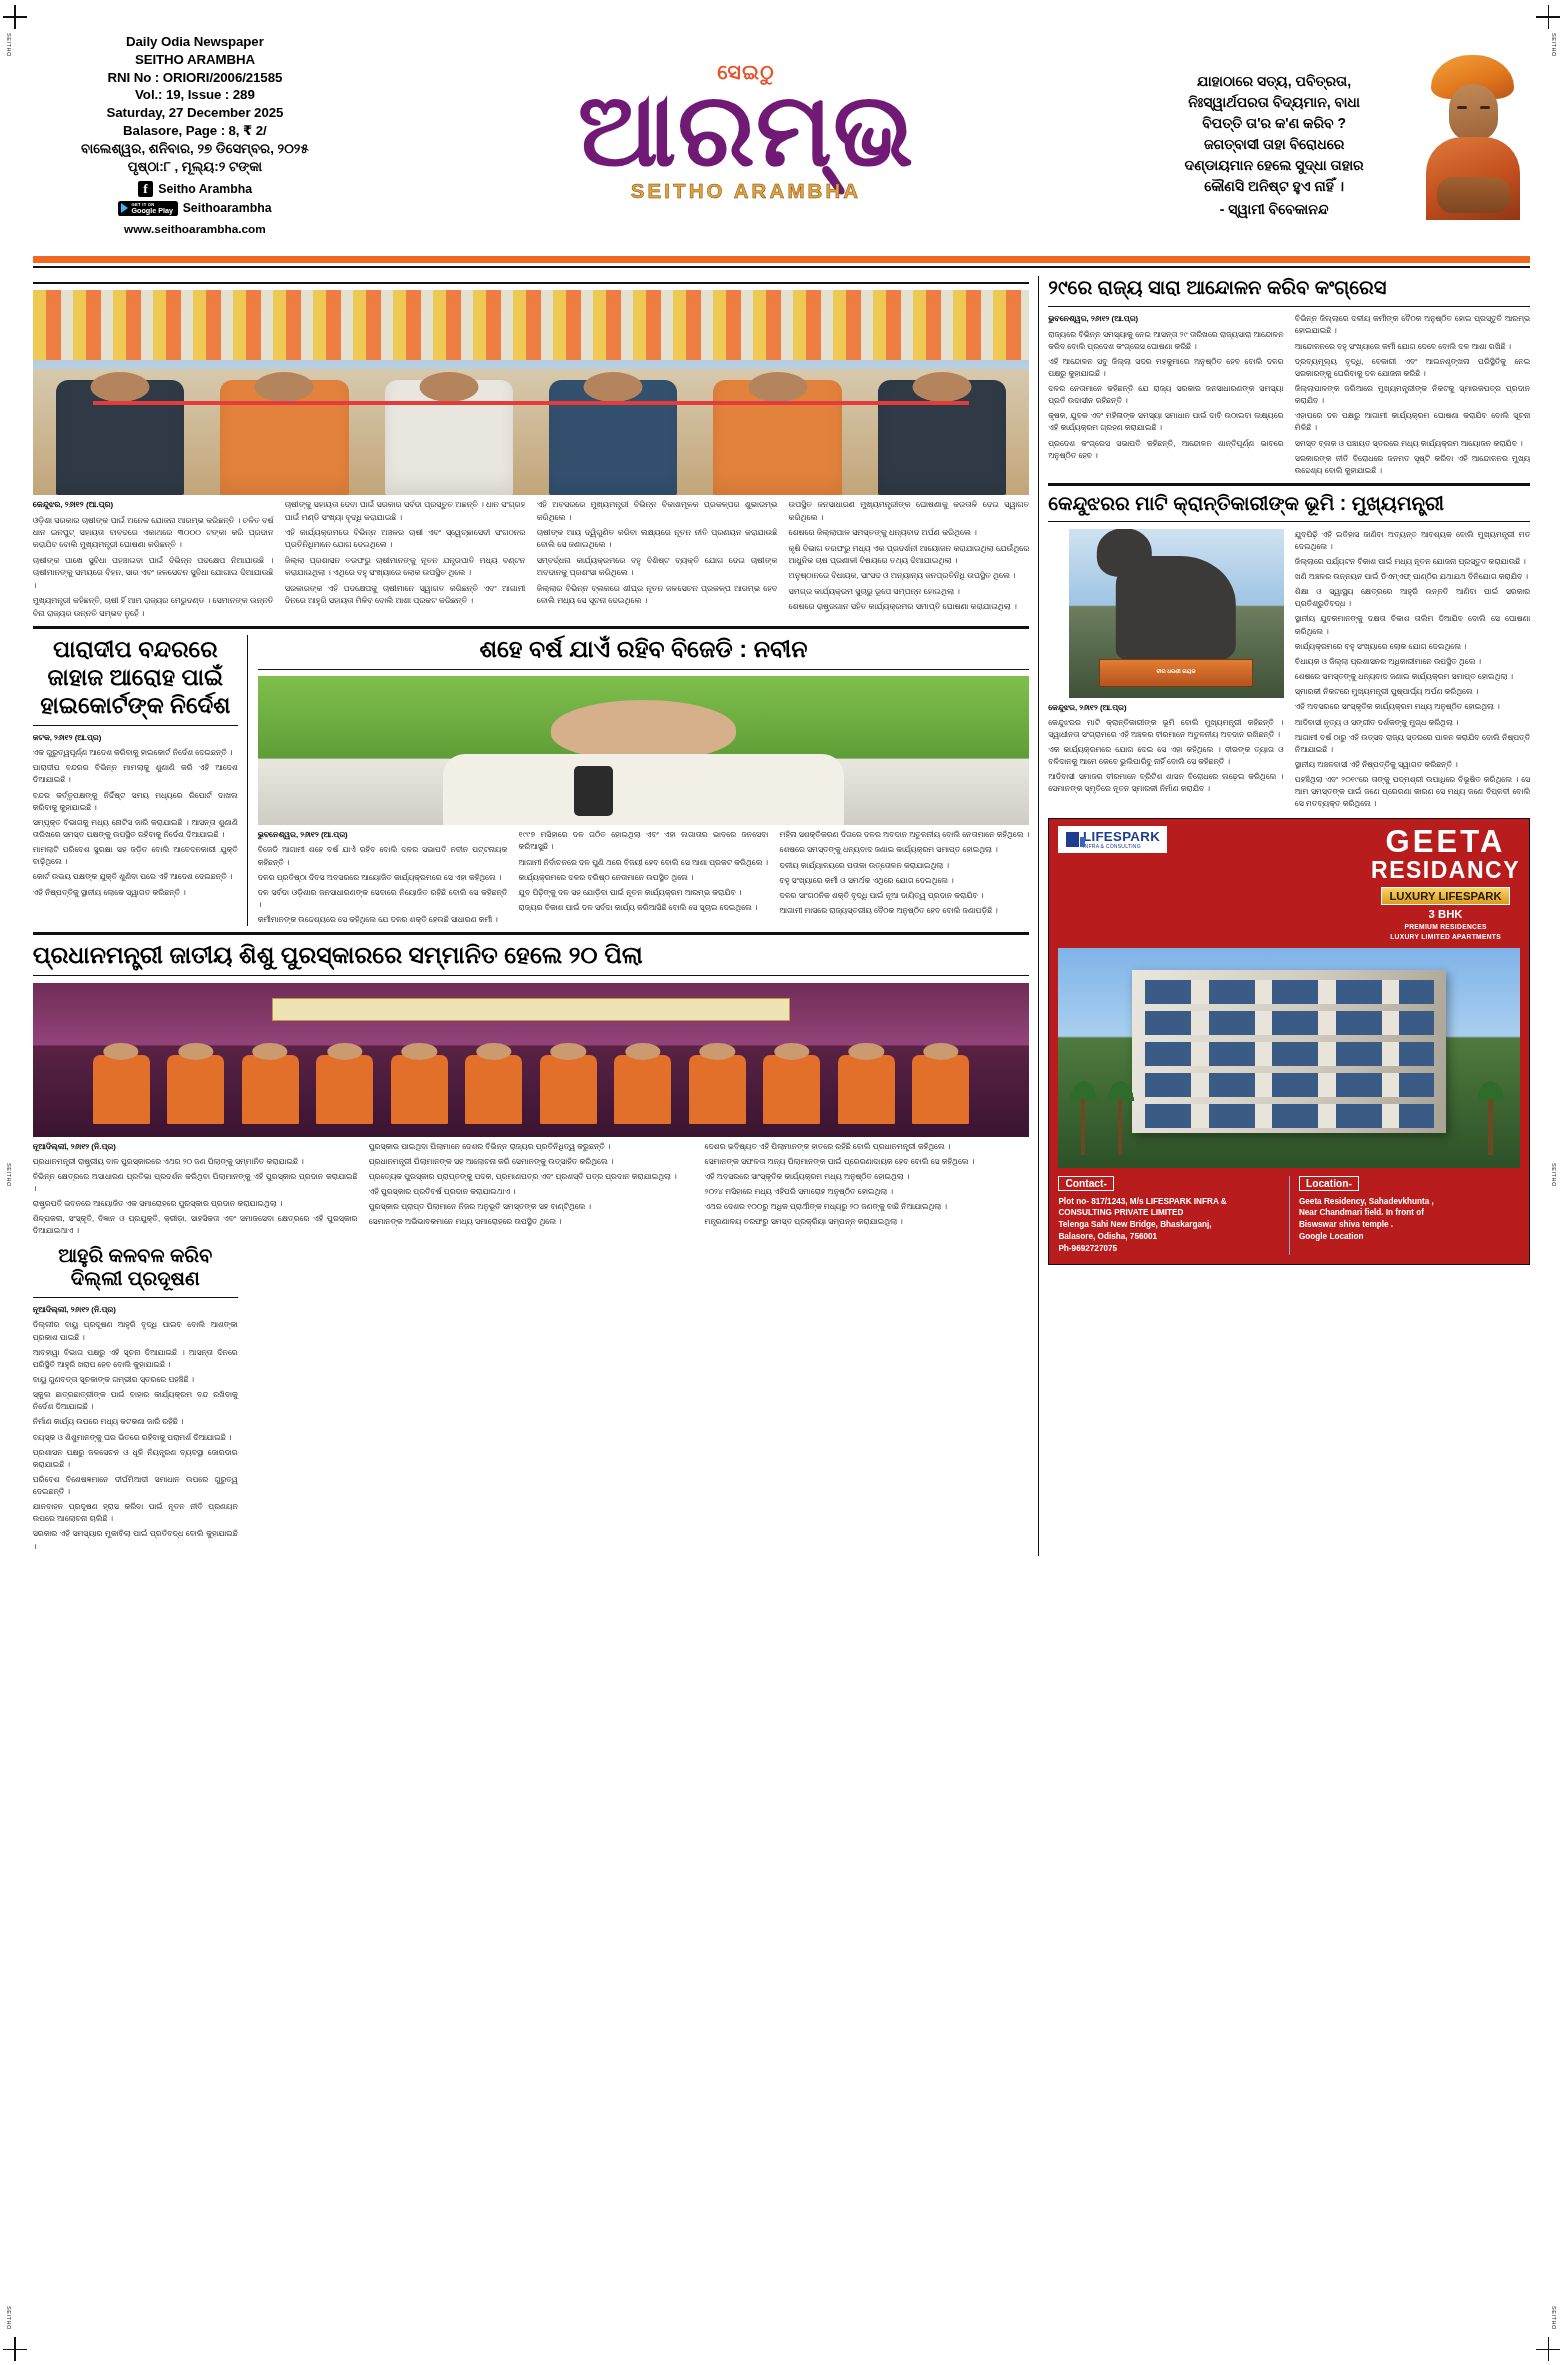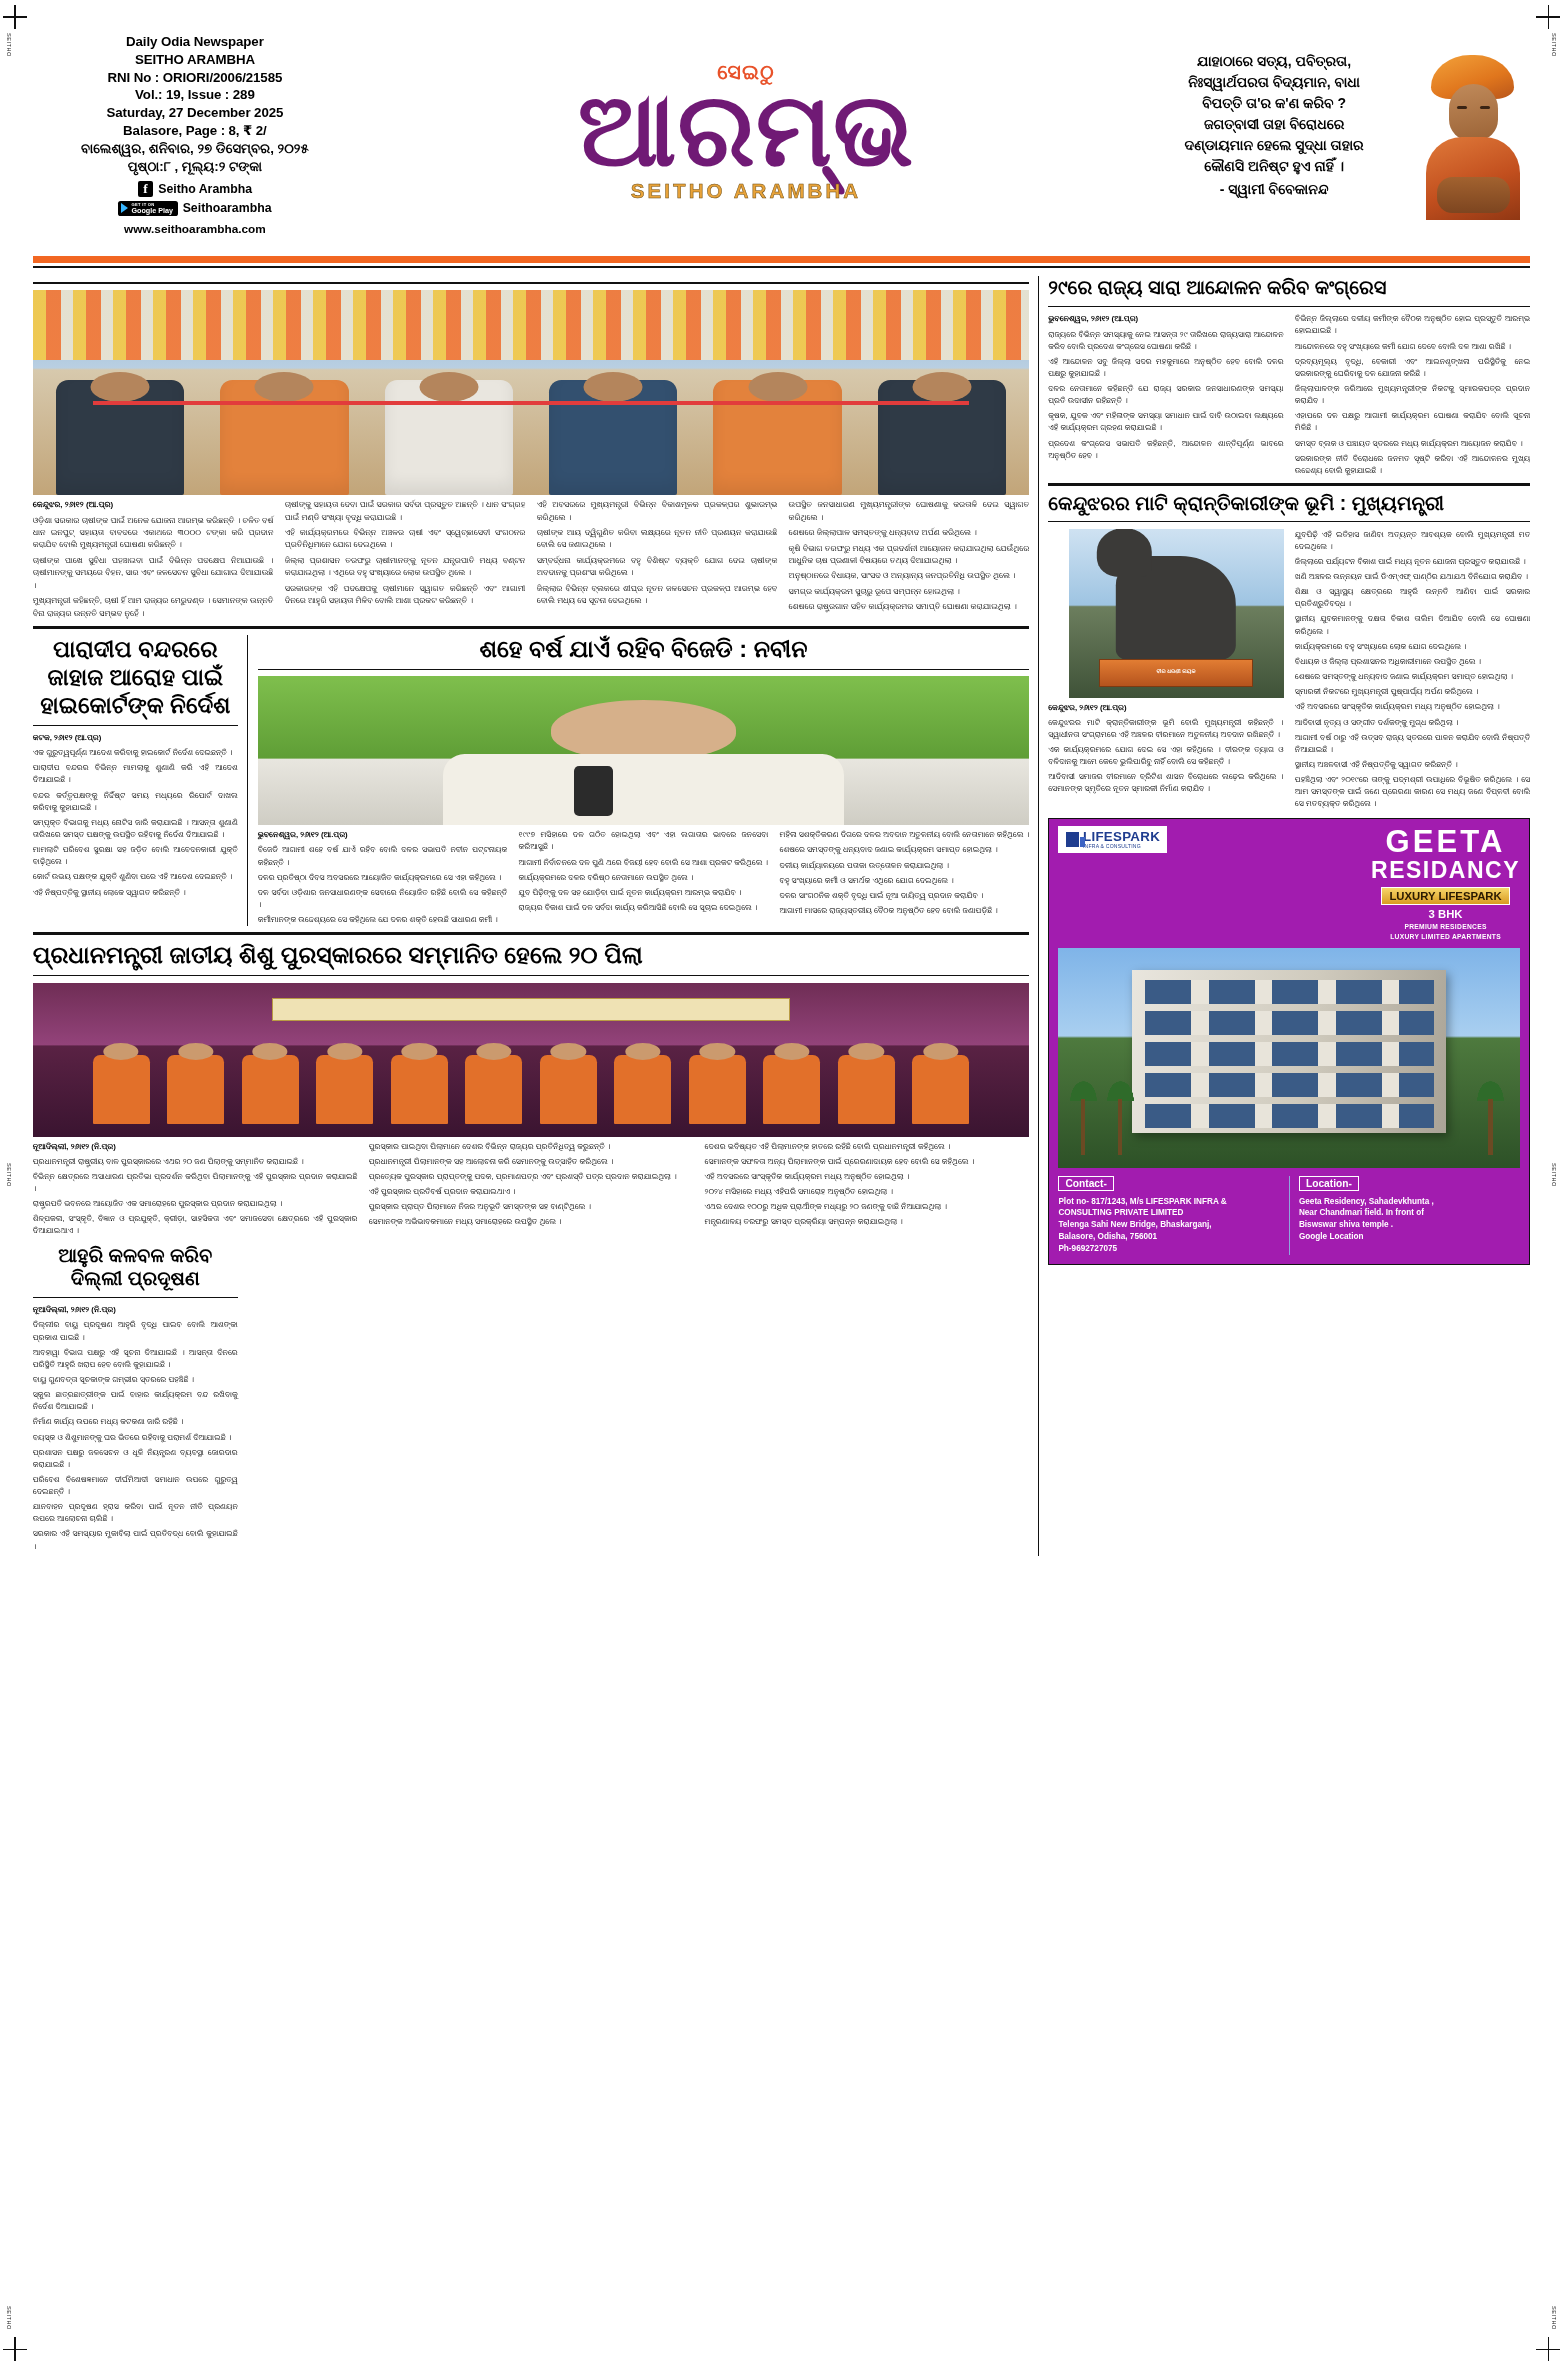--- a/index.html
+++ b/index.html
@@ -70,21 +70,21 @@
     font-size: 102px; line-height: .92; font-weight: bold;
     color:#701a75; font-family:"Liberation Serif","DejaVu Serif",serif;
     letter-spacing: 1px;
   }
   .logo-sub {
     font-size: 20.5px; font-weight:bold; letter-spacing: 3.1px;
     color:#e8a33a; margin-top: 1px;
     -webkit-text-stroke: 0.5px #6b4a10;
   }
 
-  .mh-right { width: 389px; display:flex; align-items:flex-start; gap:9px; }
+  .mh-right { width: 389px; display:flex; align-items:flex-end; gap:9px; }
   .quote { flex:1; text-align:center; font-size:14px; font-weight:bold; line-height:1.5; }
   .quote .attrib { margin-top:2px; }
   .viveka {
     width: 108px; height: 169px; position:relative; flex:none;
     border-radius: 3.1px; overflow:hidden;
   }
   .viveka .turban { position:absolute; left:12.3px; top:4.1px; width:83px; height:44px;
         background: linear-gradient(160deg,#f3a23a,#e0761d 60%,#b8551a);
         border-radius: 44px 44px 20.5px 20.5px / 36px 36px 13.3px 13.3px; }
   .viveka .face { position:absolute; left:30px; top:33px; width:49px; height:57px;
@@ -178,21 +178,21 @@
 
   .award-stage { position:absolute; left:6%; right:6%; bottom:8%; height:58%;
          display:flex; justify-content:space-between; align-items:flex-end; }
   .aw-kid { width:6.5%; height:78%; background:#e2702a; border-radius:7.2px 7.2px 1px 1px; position:relative; }
   .aw-kid::before { content:""; position:absolute; left:50%; transform:translateX(-50%);
          top:-16%; width:62%; height:24%; background:#cb9a6e; border-radius:50%; }
   .aw-banner { position:absolute; left:24%; right:24%; top:10%; height:15%;
          background:#efe2b4; border:1px solid #b99b43; }
 
   
-  .ad { border:1.5px solid #111; background:#a21caf; color:#fff; overflow:hidden; }
+  .ad { border:1.5px solid #111; background:#b91c1c; color:#fff; overflow:hidden; }
   .ad-top { display:flex; justify-content:space-between; align-items:flex-start;
             padding:7.2px 9.2px 0 9.2px; }
   .ad-logo { background:#fff; color:#1f3d8f; padding:4.1px 7.2px; display:flex;
              align-items:center; gap:4.1px; }
   .ad-logo .bld { width:13.3px; height:15.4px; background:#1f3d8f; position:relative; }
   .ad-logo .bld::after { content:""; position:absolute; right:-6.1px; bottom:0;
              width:5.1px; height:10.2px; background:#3b63c4; }
   .ad-logo-txt b { display:block; font-size:13.3px; letter-spacing:0.3px; line-height:1; }
   .ad-logo-txt small { display:block; font-size:5.1px; letter-spacing:0.2px; }
   .ad-title { text-align:center; }

